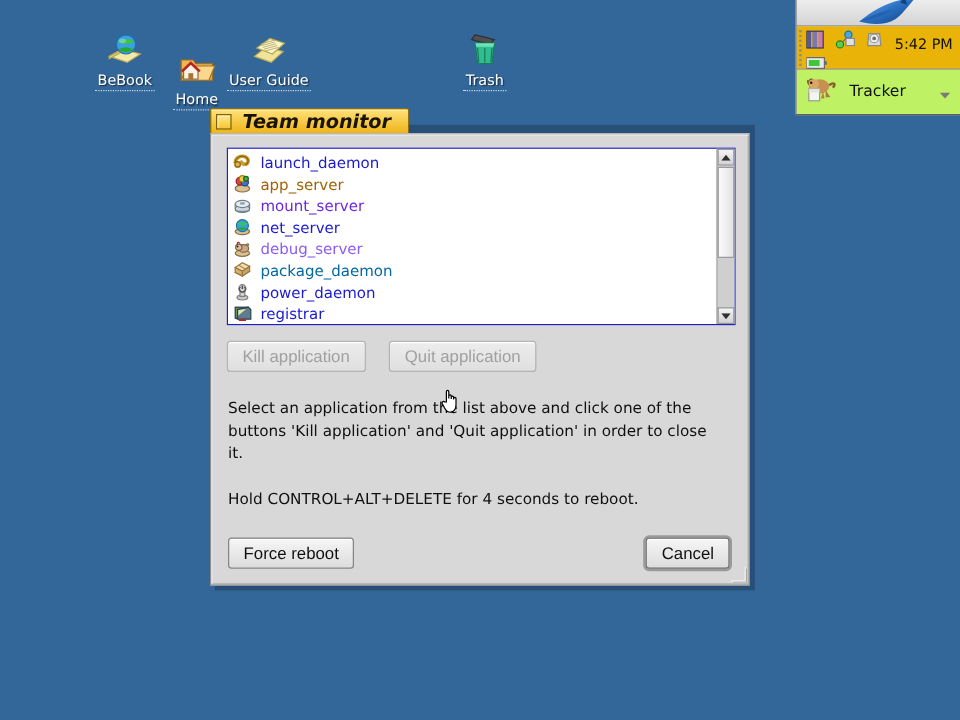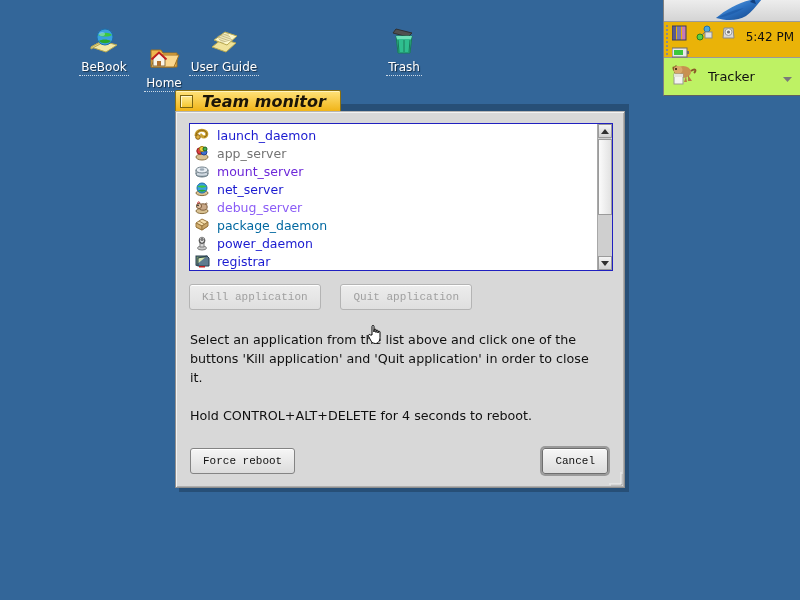--- a/index.html
+++ b/index.html
@@ -193,22 +193,22 @@
     width: 14px; height: 76px;
     background: linear-gradient(to right, #fbfbfb, #e2e2e2);
     border: 1px solid #9b9b9b;
   }
 
   
   .hbutton {
     background: linear-gradient(#f6f6f6, #dcdcdc);
     border: 1px solid #848484;
     border-radius: 3px;
-    font-family: Liberation Mono, monospace;
-    font-size: 11px;
+    font-family: Liberation Sans, sans-serif;
+    font-size: 14px;
     color: #101010;
     padding: 0 12px;
     height: 26px;
     line-height: 24px;
     cursor: default;
     box-shadow: inset 0 1px 0 #ffffff;
     white-space: nowrap;
   }
   .hbutton.disabled { color: #a0a0a0; border-color: #b4b4b4; background: linear-gradient(#ededed, #dfdfdf); }
   .hbutton.default-btn {
@@ -415,21 +415,21 @@
               <span class="li-label" style="color: rgb(26, 26, 208);">launch_daemon</span>
             </div>
             <div class="list-item">
               <span class="li-icon"><svg viewBox="0 0 16 16" width="16" height="16">
       <ellipse cx="8" cy="12" rx="6" ry="3" fill="#d8c090" stroke="#8a7040"></ellipse>
       <circle cx="6" cy="6" r="3.2" fill="#e04040" stroke="#902020"></circle>
       <circle cx="10" cy="7" r="3" fill="#4070d0" stroke="#204090"></circle>
       <circle cx="8" cy="4" r="2.6" fill="#f0d040" stroke="#a08010"></circle>
       <circle cx="11" cy="4" r="2" fill="#40b050" stroke="#206020"></circle>
     </svg></span>
-              <span class="li-label" style="color: #737373;">app_server</span>
+              <span class="li-label" style="color: #a16207;">app_server</span>
             </div>
             <div class="list-item">
               <span class="li-icon"><svg viewBox="0 0 16 16" width="16" height="16">
       <ellipse cx="8" cy="11" rx="6" ry="3" fill="#cfd8e0" stroke="#70808a"></ellipse>
       <ellipse cx="8" cy="7" rx="6" ry="3" fill="#e8eef4" stroke="#70808a"></ellipse>
       <path d="M2 7 L2 11" stroke="#70808a" fill="none"></path>
       <path d="M14 7 L14 11" stroke="#70808a" fill="none"></path>
       <ellipse cx="8" cy="6.5" rx="2.4" ry="1.2" fill="#9aa8b4"></ellipse>
       <path d="M2 12 C4 14 12 14 14 12" fill="#b8c4cc" stroke="#70808a"></path>
     </svg></span>

